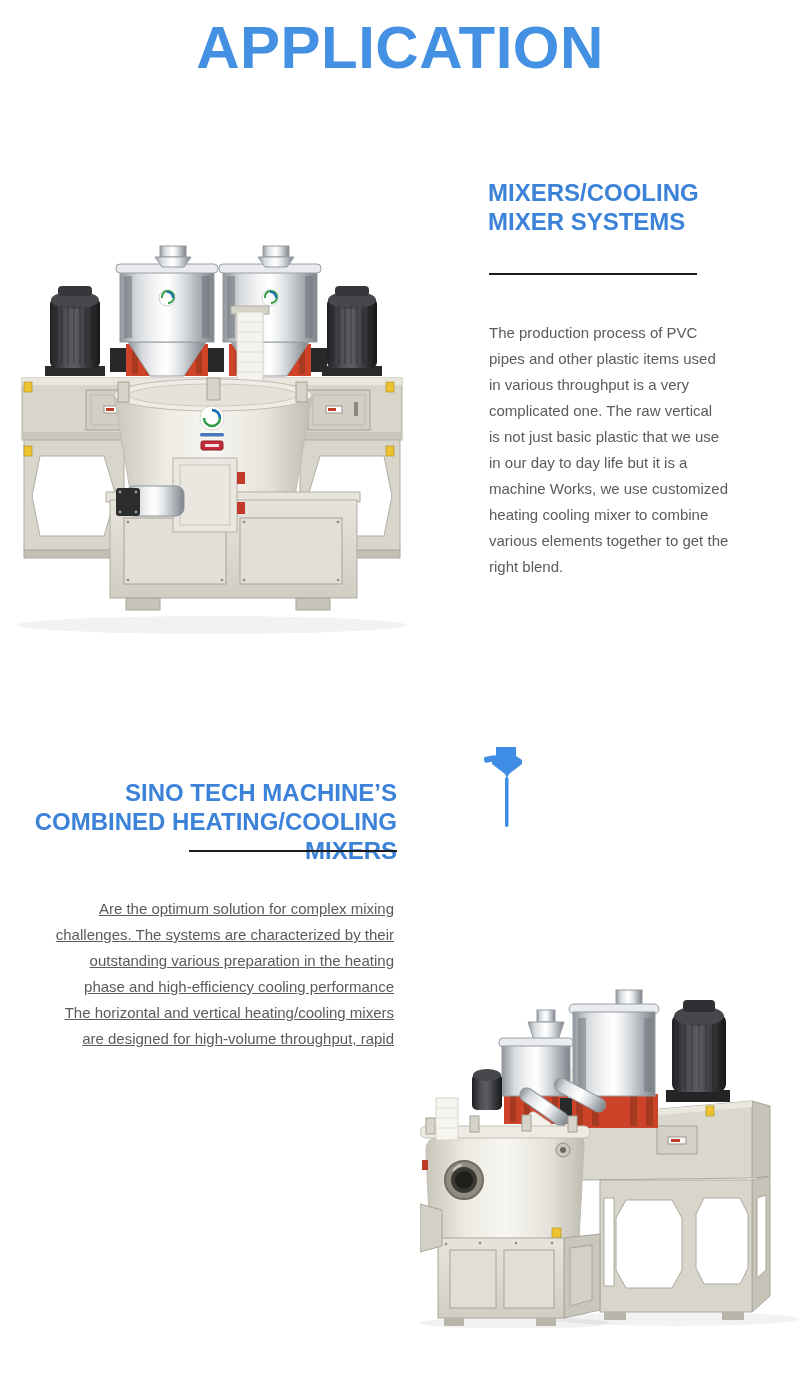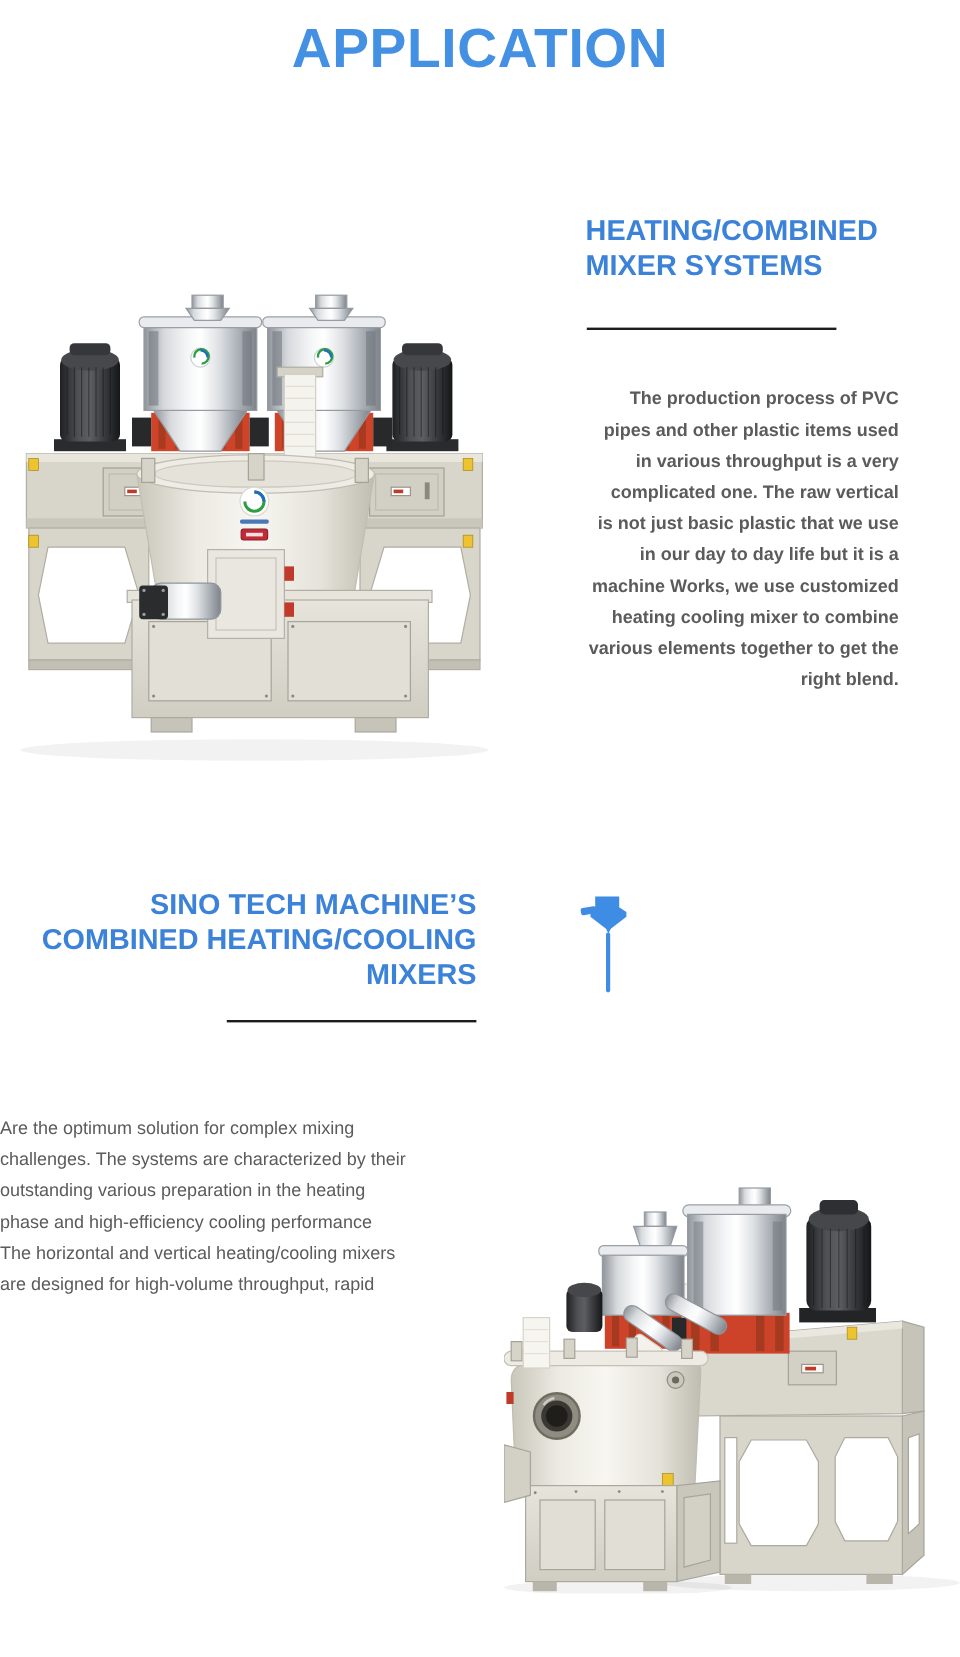--- a/index.html
+++ b/index.html
@@ -2,31 +2,31 @@
 <html><head>
 <meta charset="utf-8">
 <style>
   html,body{margin:0;padding:0;}
   body{
     width:800px;height:1381px;position:relative;background:#ffffff;
     font-family:"Liberation Sans", sans-serif;overflow:hidden;
   }
   .page-title{
     position:absolute;top:13px;left:0;width:800px;text-align:center;
-    font-size:46px;font-weight:bold;color:#4491e4;letter-spacing:0.5px;
+    font-size:60px;font-weight:bold;color:#4491e4;letter-spacing:0.5px;
   }
   .sec-heading{font-size:24px;font-weight:bold;color:#3b82d8;line-height:29px;}
   .sec1-heading{position:absolute;left:488px;top:178px;width:260px;text-align:left;}
-  .sec2-heading{position:absolute;left:0px;top:740px;width:397px;text-align:right;}
+  .sec2-heading{position:absolute;left:0px;top:778px;width:397px;text-align:right;}
   .divider{position:absolute;height:1.5px;background:#1c1c1c;}
   .divider1{left:489px;top:273px;width:208px;}
   .divider2{left:189px;top:850px;width:208px;}
   .para{font-size:15px;color:#5b5b5b;line-height:26px;}
-  .sec1-para{position:absolute;left:489px;top:320px;width:260px;text-align:right;font-weight:bold;}
-  .sec2-para{position:absolute;left:0px;top:928px;width:394px;}
+  .sec1-para{position:absolute;left:489px;top:320px;width:260px;text-align:left;}
+  .sec2-para{position:absolute;left:0px;top:896px;width:394px;text-align:right;text-decoration:underline;}
   .para div{white-space:nowrap;}
   .pin{position:absolute;left:482px;top:743px;width:46px;height:90px;}
   .img1{position:absolute;left:8px;top:240px;width:470px;height:405px;}
   .img2{position:absolute;left:420px;top:988px;width:380px;height:340px;}
   svg{display:block;}
 </style>
 </head>
 <body>
 
 <div class="page-title">APPLICATION</div>
@@ -236,21 +236,21 @@
           <circle cx="112" cy="272" r="1.4"></circle>
           <circle cx="128" cy="272" r="1.4"></circle>
         </g>
     <rect x="229" y="232" width="8" height="12" fill="#c0392b"></rect>
     <rect x="229" y="262" width="8" height="12" fill="#c0392b"></rect>
   </g>
 </svg>
 </div>
 
 <div class="sec-heading sec1-heading">
-  <div>HEATING/COMBINED</div>
+  <div>MIXERS/COOLING</div>
   <div>MIXER SYSTEMS</div>
 </div>
 <div class="divider divider1"></div>
 <div class="para sec1-para">
   <div>The production process of PVC</div>
   <div>pipes and other plastic items used</div>
   <div>in various throughput is a very</div>
   <div>complicated one. The raw vertical</div>
   <div>is not just basic plastic that we use</div>
   <div>in our day to day life but it is a</div>

